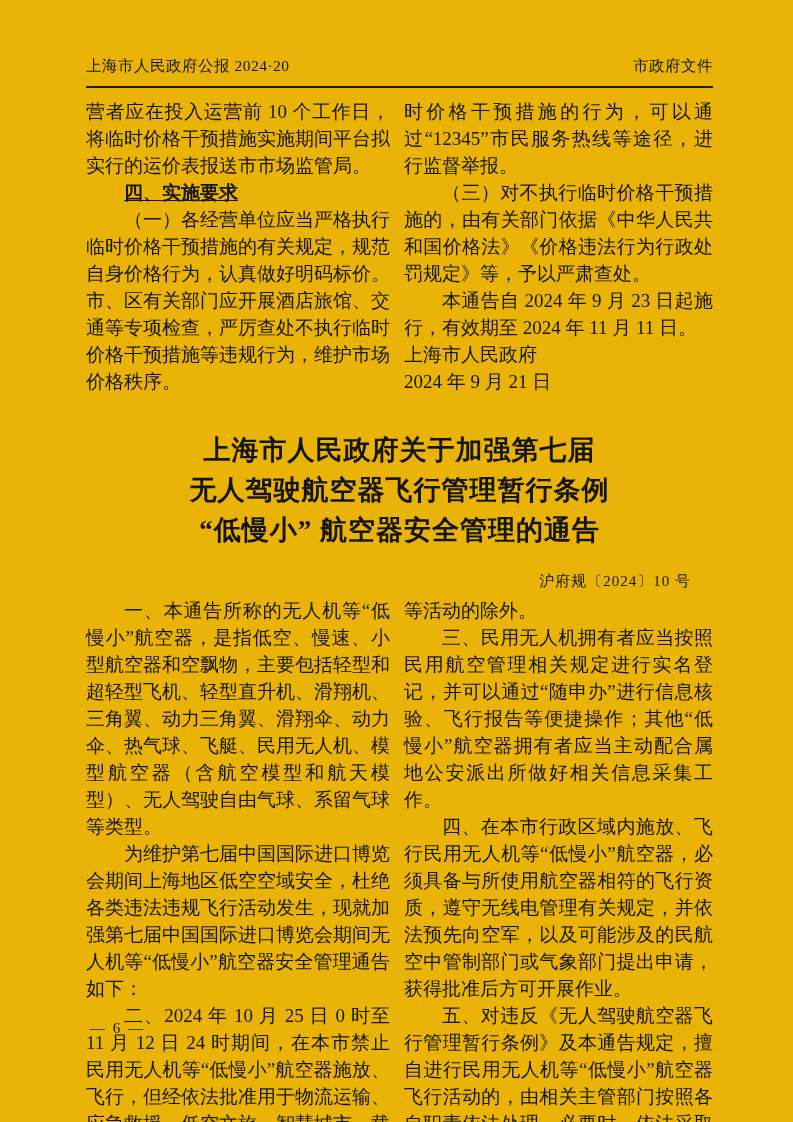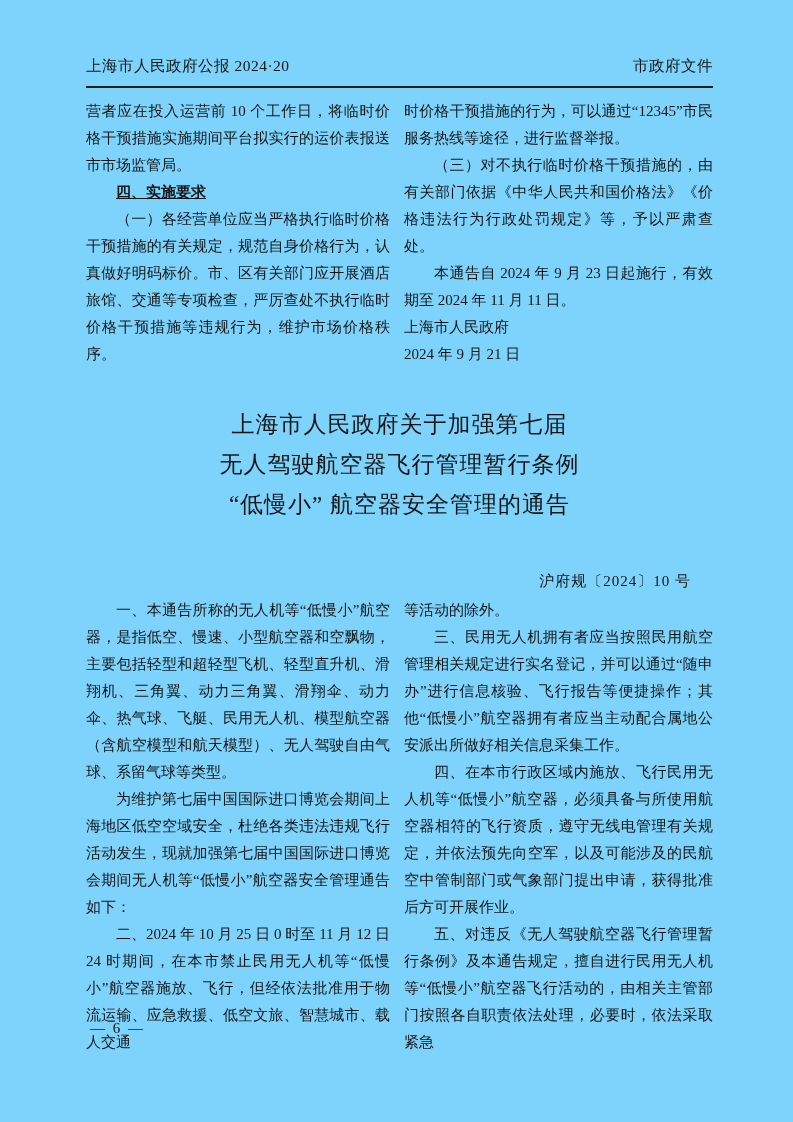--- a/index.html
+++ b/index.html
@@ -1,21 +1,21 @@
 <!DOCTYPE html>
 <html><head>
 <meta charset="utf-8">
 <style>
   * { margin: 0; padding: 0; box-sizing: border-box; }
   html, body { background: #ffffff; }
   .page {
     position: relative;
     width: 793px;
     height: 1122px;
-    background: #7dd3fc;
+    background: #eab308;
     color: #151515;
     font-family: "Liberation Serif", "DejaVu Serif", serif;
     overflow: hidden;
   }
   .header {
     position: absolute;
     top: 56px; left: 86px; right: 80px;
     display: flex;
     justify-content: space-between;
     font-size: 15.5px;
@@ -31,43 +31,43 @@
     left: 86px;
     width: 627px;
     display: flex;
     gap: 14px;
   }
   .doc1-body { top: 98px; }
   .doc2-body { top: 597px; }
   .col-left  { width: 304px; }
   .col-right { width: 309px; }
   .col p {
-    font-size: 15px;
+    font-size: 19px;
     line-height: 27px;
     text-align: justify;
     text-justify: inter-ideograph;
   }
   .ind { text-indent: 2em; }
   .bold-head { font-weight: bold; text-decoration: underline; }
   .sig {
     text-align: right;
     padding-right: 77px;
     text-justify: auto;
   }
   .sig-date {
     text-align: right;
     padding-right: 40px;
     text-justify: auto;
   }
   .doc-title {
     position: absolute;
-    top: 405px; left: 86px; right: 80px;
+    top: 430px; left: 86px; right: 80px;
     text-align: center;
-    font-size: 23px;
-    font-weight: normal;
+    font-size: 27px;
+    font-weight: bold;
     line-height: 40px;
     letter-spacing: 1px;
   }
   .doc-number {
     position: absolute;
     top: 572px; right: 102px;
     font-size: 15px;
     letter-spacing: 1px;
     font-family: Liberation Serif, serif;
   }

